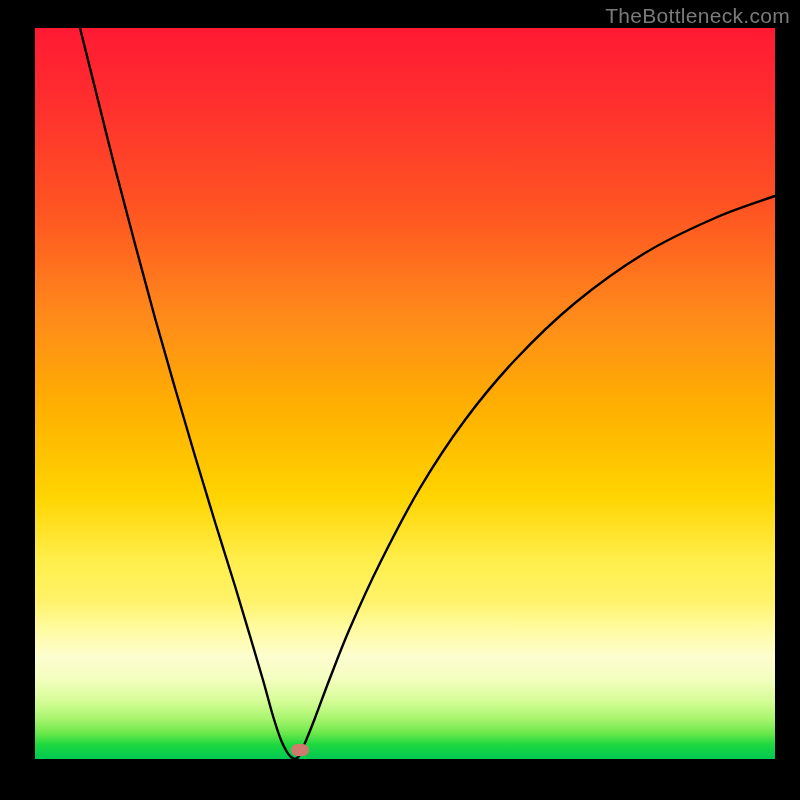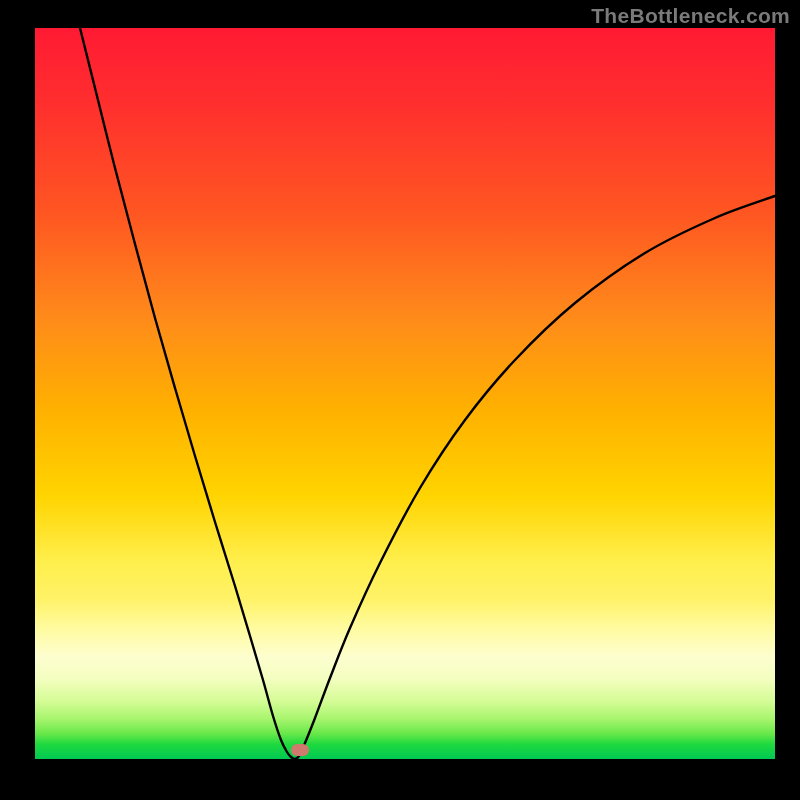--- a/index.html
+++ b/index.html
@@ -59,21 +59,21 @@
     width: 740px;
     height: 731px;
   }
   .watermark {
     position: absolute;
     top: 4px;
     right: 10px;
     color: #7a7a7a;
     font-size: 21px;
     letter-spacing: 0.3px;
-    font-weight: 700;
+    font-weight: 400;
   }
 </style>
 </head>
 <body>
 
 <div class="frame">
   <div class="plot">
 
     <svg class="curve" viewBox="0 0 740 731" preserveAspectRatio="none">
       <path id="curve-path" fill="none" stroke="#000" stroke-width="2.4" stroke-linecap="round" stroke-linejoin="round" d="M 45 0 C 47.50 10.00, 54.17 36.67, 60 60 C 65.83 83.33, 73.33 114.00, 80 140 C 86.67 166.00, 93.33 191.00, 100 216 C 106.67 241.00, 113.33 266.00, 120 290 C 126.67 314.00, 133.33 337.00, 140 360 C 146.67 383.00, 153.33 405.67, 160 428 C 166.67 450.33, 173.33 472.33, 180 494 C 186.67 515.67, 194.17 539.00, 200 558 C 205.83 577.00, 210.33 592.33, 215 608 C 219.67 623.67, 224.17 638.67, 228 652 C 231.83 665.33, 235.00 678.00, 238 688 C 241.00 698.00, 243.67 706.00, 246 712 C 248.33 718.00, 250.33 721.17, 252 724 C 253.67 726.83, 254.67 727.83, 256 729 C 257.33 730.17, 258.67 731.17, 260 731 C 261.33 730.83, 262.33 730.67, 264 728 C 265.67 725.33, 267.33 721.33, 270 715 C 272.67 708.67, 275.83 700.83, 280 690 C 284.17 679.17, 289.17 665.00, 295 650 C 300.83 635.00, 306.67 619.17, 315 600 C 323.33 580.83, 333.33 558.33, 345 535 C 356.67 511.67, 370.83 483.83, 385 460 C 399.17 436.17, 414.17 413.33, 430 392 C 445.83 370.67, 461.67 351.50, 480 332 C 498.33 312.50, 518.33 292.83, 540 275 C 561.67 257.17, 586.67 239.17, 610 225 C 633.33 210.83, 658.33 199.50, 680 190 C 701.67 180.50, 730.00 171.67, 740 168"></path>

